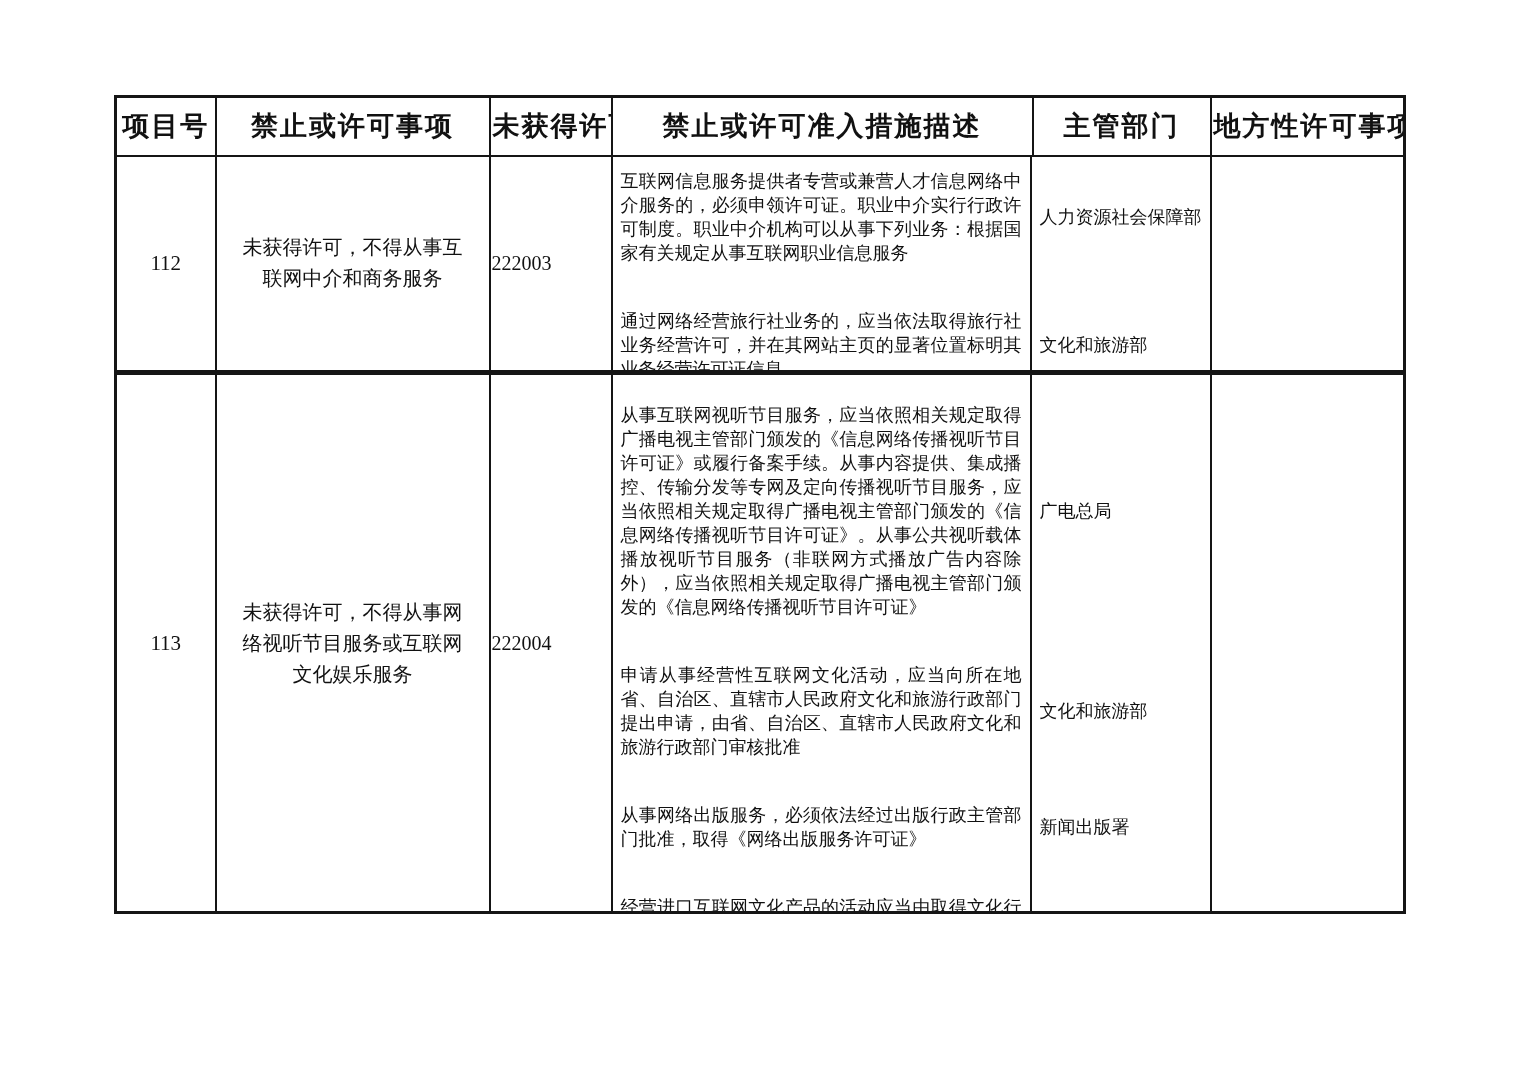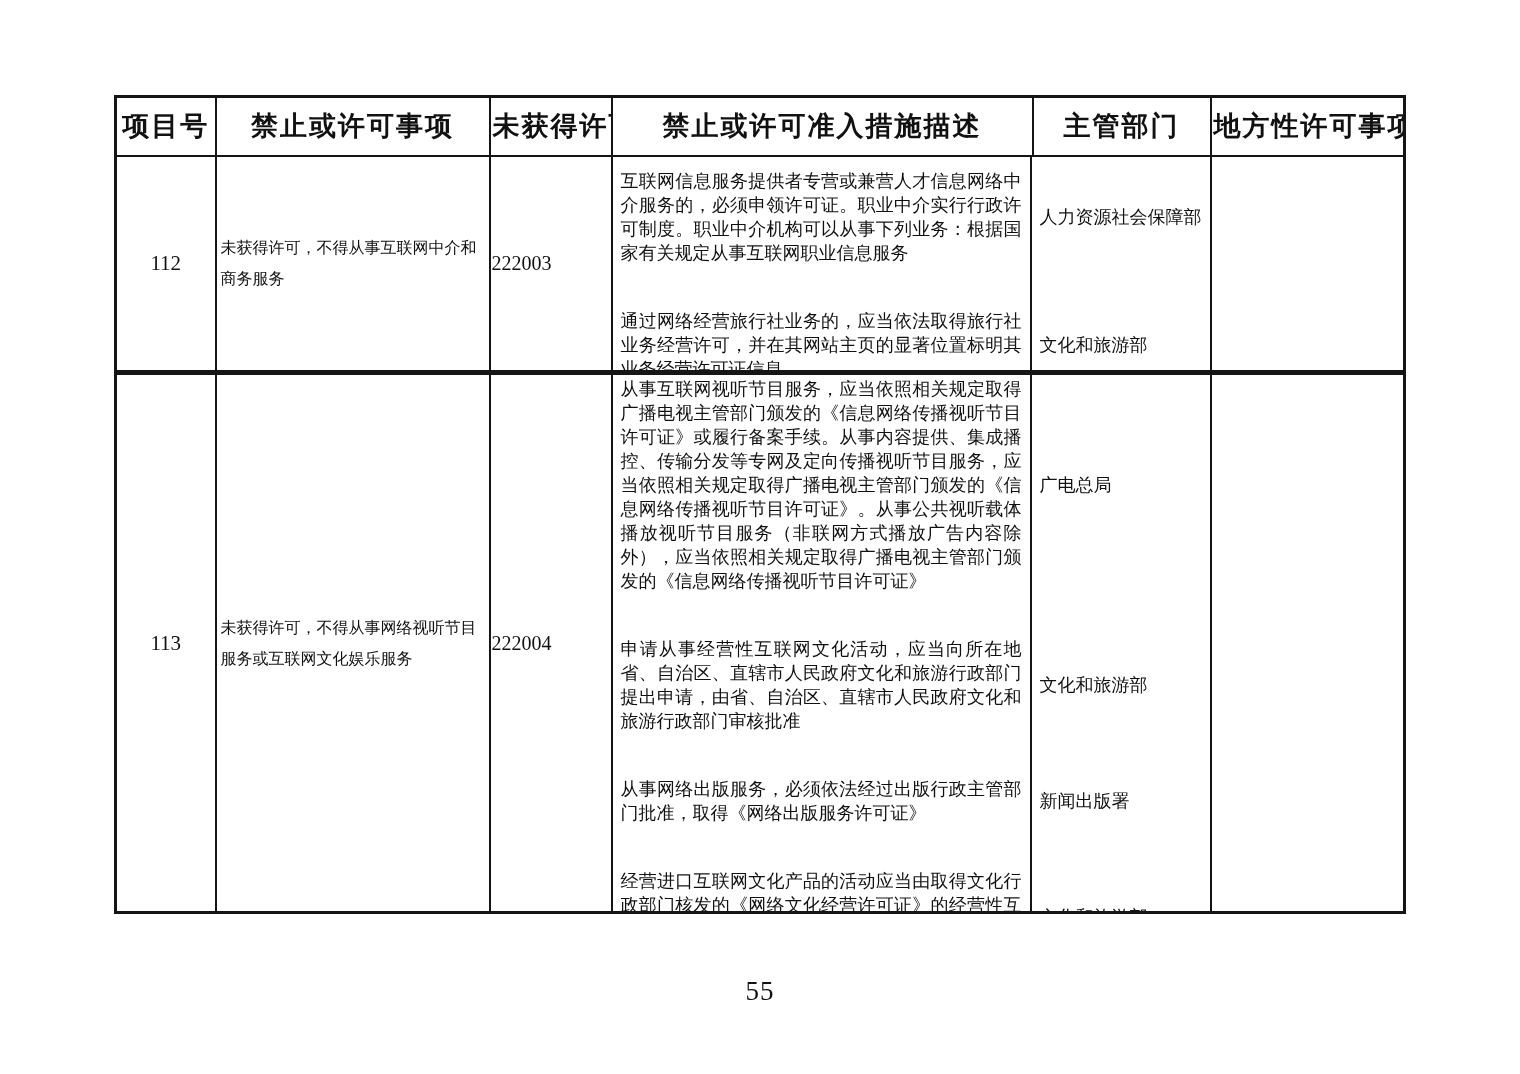--- a/index.html
+++ b/index.html
@@ -41,46 +41,46 @@
   }
   tr.row-112 > td { height: 217px; }
   tr.row-113 > td { border-top: 5px solid #151515; height: 540px; }
 
   .c-id {
     text-align: center;
     font-size: 21px;
     vertical-align: middle;
   }
   .c-matter {
-    font-size: 16px;
+    font-size: 20px;
     line-height: 31px;
-    padding: 0 4px;
+    padding: 0 24px;
     vertical-align: middle;
-    text-align: left;
+    text-align: center;
   }
   .c-code {
     font-size: 20px;
     vertical-align: middle;
     text-align: left;
   }
   .c-measures {
     padding: 0;
     position: relative;
     vertical-align: top;
   }
   .measures {
     display: flex;
     flex-direction: column;
     justify-content: space-between;
     box-sizing: border-box;
     padding: 12px 0 10px 0;
     gap: 44px;
   }
   .row-112 .measures { height: 213px; }
-  .row-113 .measures { height: 533px; padding-top: 2px; }
+  .row-113 .measures { height: 533px; padding-top: 28px; }
   .measure {
     display: grid;
     grid-template-columns: 1fr 178px;
   }
   .m-desc {
     font-size: 18px;
     line-height: 24px;
     padding: 0 10px 0 8px;
     text-align: justify;
     text-justify: inter-ideograph;
@@ -182,15 +182,14 @@
               <div class="m-dept">文化和旅游部</div>
             </div>
           </div>
         </td>
         <td class="c-local"></td>
       </tr>
 
     </tbody>
   </table>
 
-  <div class="page-number">55</div>
 
 </div>
 
 </body></html>

